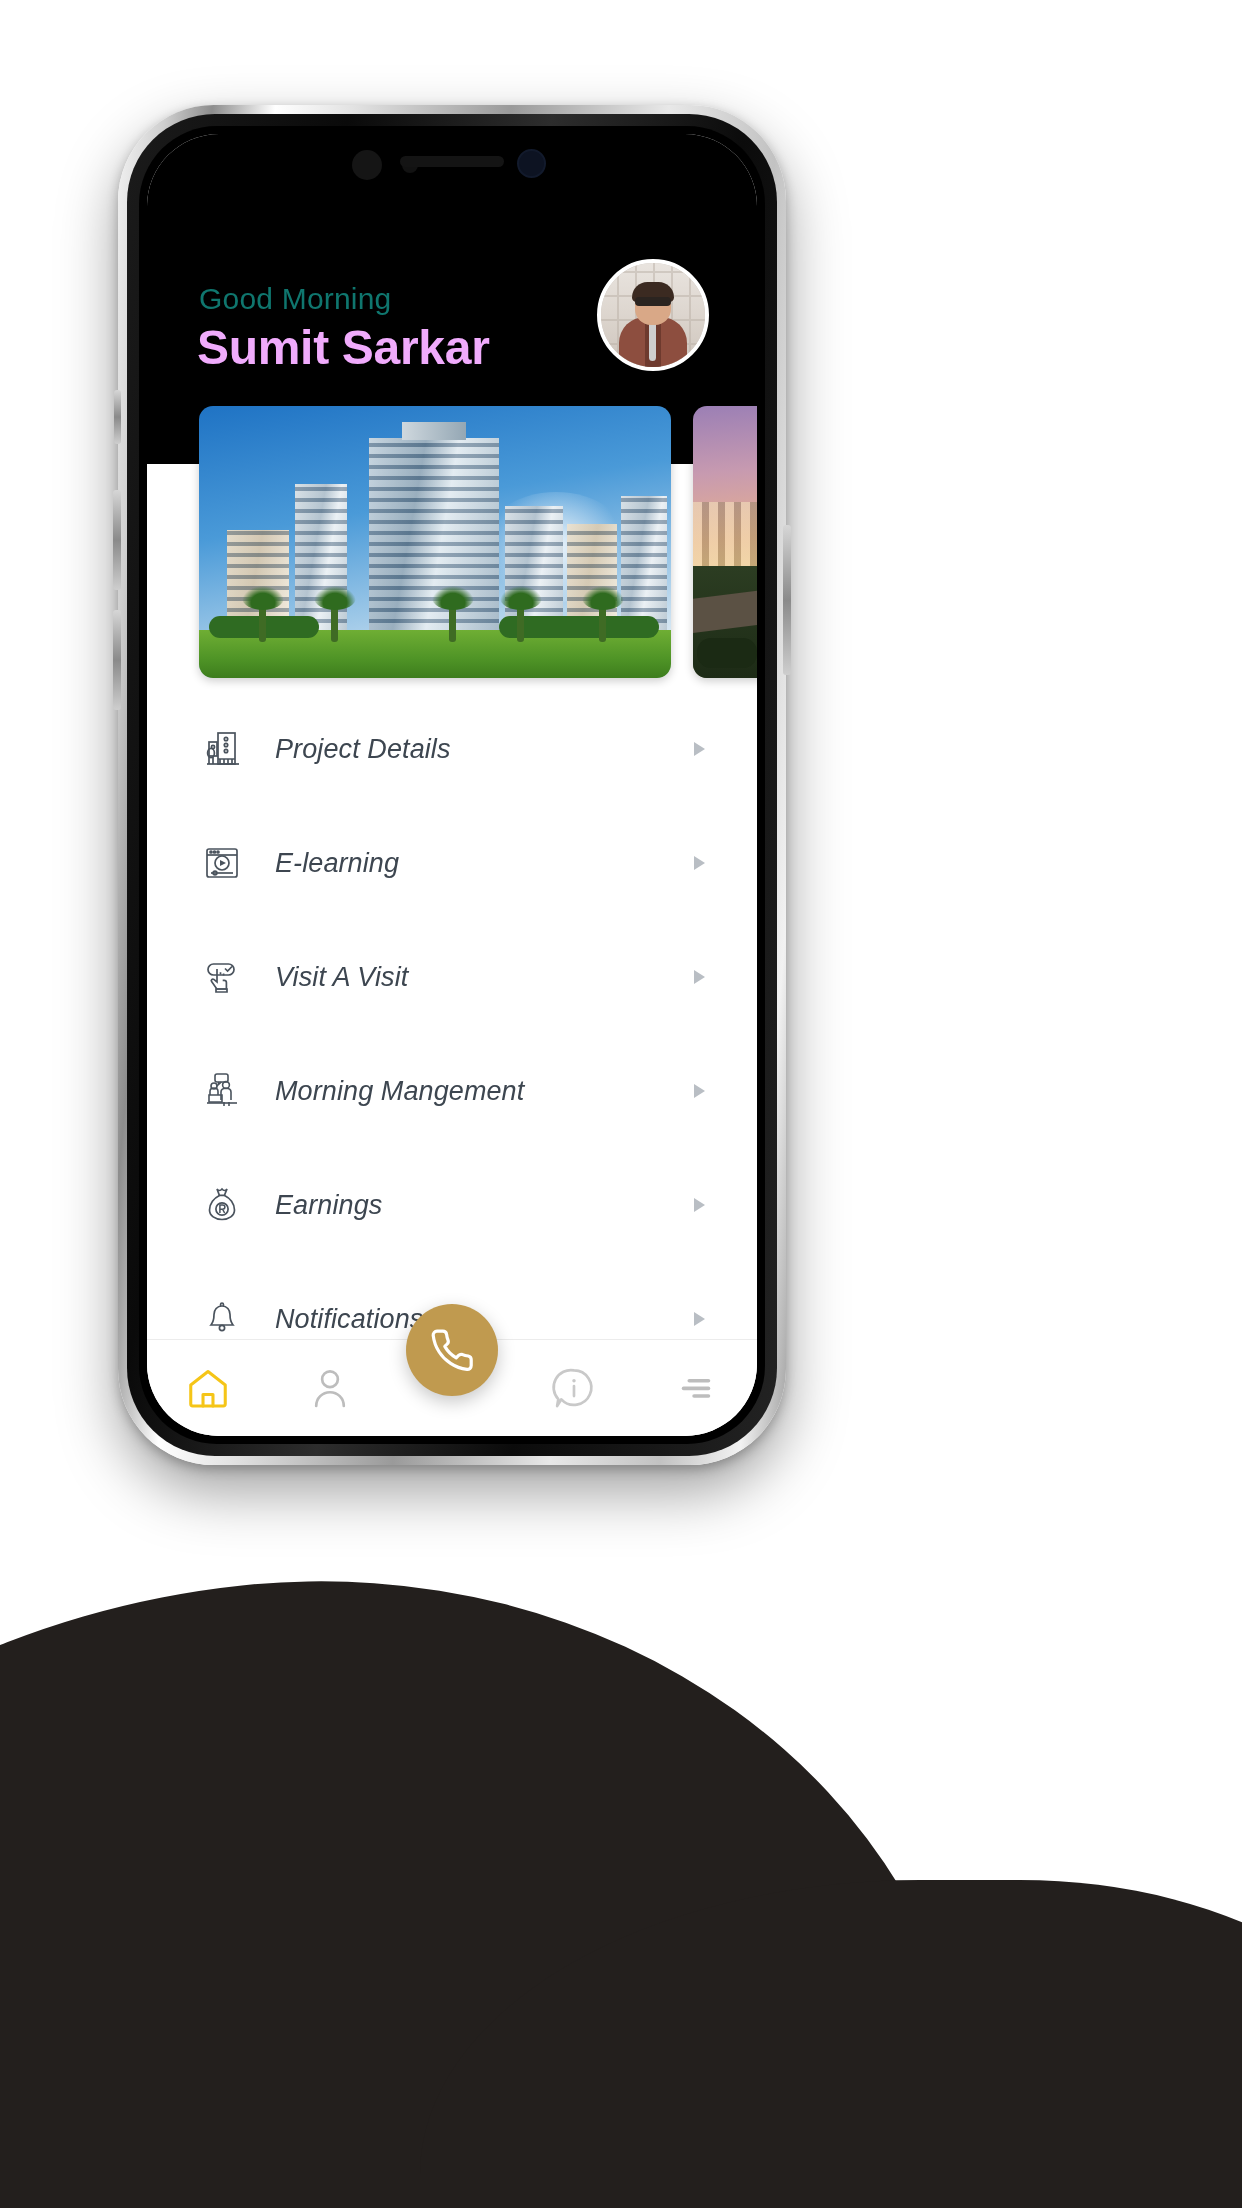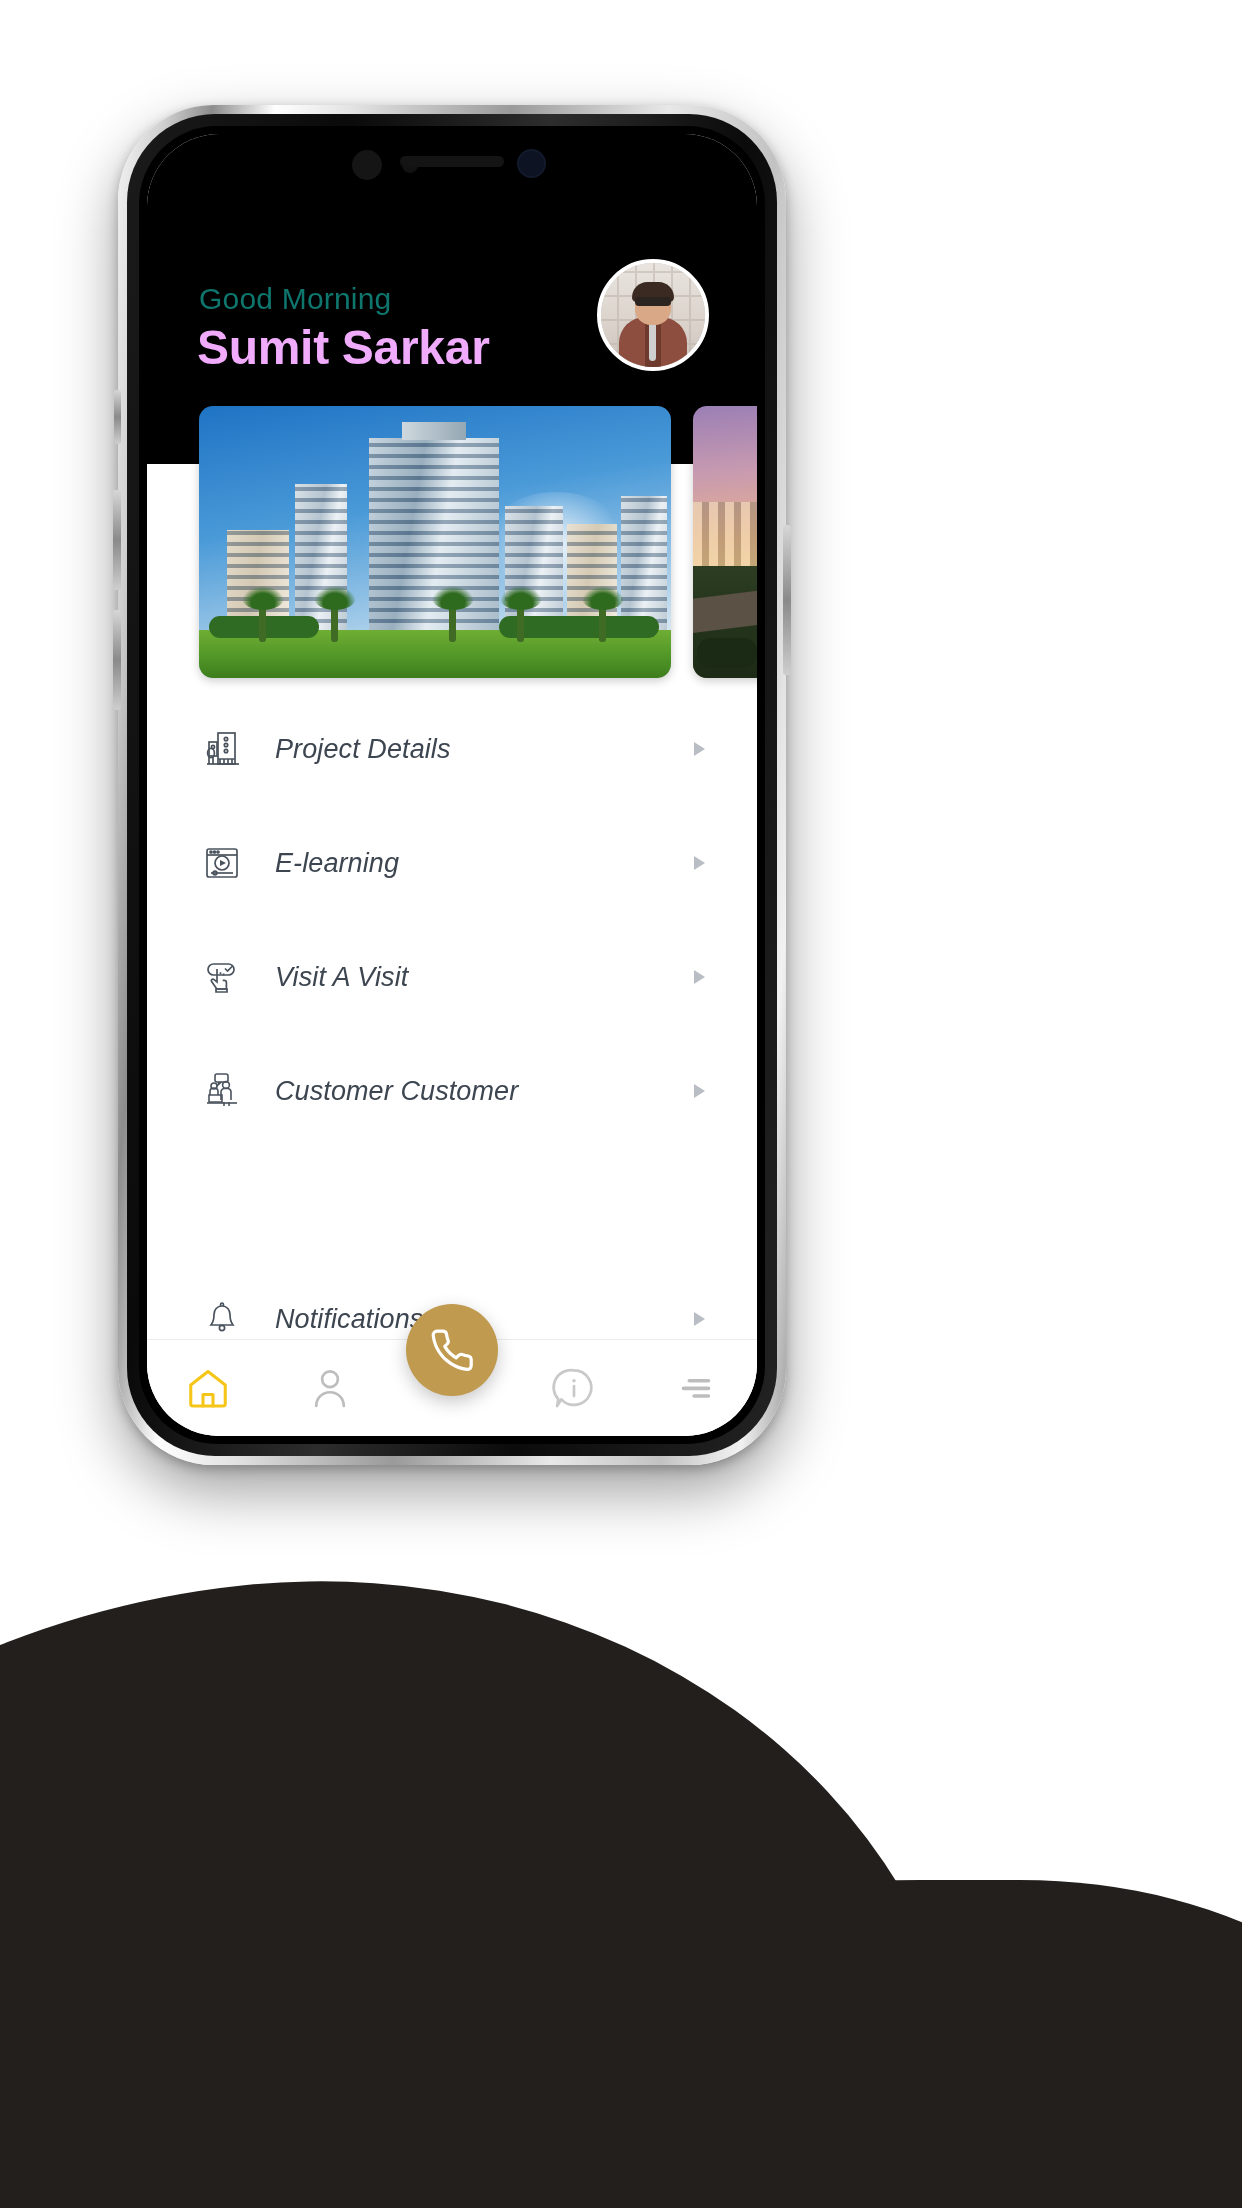--- a/index.html
+++ b/index.html
@@ -272,24 +272,36 @@
                   <path d="M18 12l-1 3 3.4-3"></path>
                   <circle cx="13" cy="16" r="3"></circle>
                   <path d="M9 25v-3.6c0-2.2 1.8-3.4 4-3.4s4 1.2 4 3.4V25"></path>
                   <circle cx="25" cy="15" r="3.4"></circle>
                   <path d="M20 30v-8c0-2.4 2.2-3.8 5-3.8s5 1.4 5 3.8v8"></path>
                   <path d="M8 25h13v7H8z"></path>
                   <path d="M6 33h30"></path>
                   <path d="M23 32v4M28 32v4"></path>
                 </svg>
               </span>
-              <span class="mlabel">Customer Customer</span>
-              <span class="mchev"></span>
-            </div>
-
+              <span class="mlabel">Morning Mangement</span>
+              <span class="mchev"></span>
+            </div>
+
+            <div class="mrow" style="top:474px;">
+              <span class="micon">
+                <svg width="42" height="42" viewBox="0 0 42 42" fill="none" stroke="#4a535d" stroke-width="1.7">
+                  <path d="M16 5c1.6 2 3.4 2 5 0 1.6 2 3.4 2 5 0l-2.6 6.4h-5L16 5z"></path>
+                  <path d="M18.4 11.4C13 14 8.5 19.6 8.5 26c0 5.6 5.6 9.5 12.5 9.5S33.5 31.6 33.5 26c0-6.4-4.5-12-9.9-14.6"></path>
+                  <circle cx="21" cy="25" r="6.1"></circle>
+                  <path d="M18.9 29v-8h2.6c1.5 0 2.4.8 2.4 2.1s-.9 2.1-2.4 2.1h-2.6M21.6 25.2L23.6 29" stroke-width="1.5"></path>
+                </svg>
+              </span>
+              <span class="mlabel">Earnings</span>
+              <span class="mchev"></span>
+            </div>
 
             <div class="mrow" style="top:588px;">
               <span class="micon">
                 <svg width="42" height="42" viewBox="0 0 42 42" fill="none" stroke="#4a535d" stroke-width="1.7">
                   <path d="M21 8c-5 0-8 3.8-8 8.6 0 5.4-1 8-3 10.4h22c-2-2.4-3-5-3-10.4C29 11.8 26 8 21 8z"></path>
                   <path d="M19.6 8V6.3c0-.8.6-1.3 1.4-1.3s1.4.5 1.4 1.3V8"></path>
                   <circle cx="21" cy="30" r="2.6"></circle>
                 </svg>
               </span>
               <span class="mlabel">Notifications</span>

